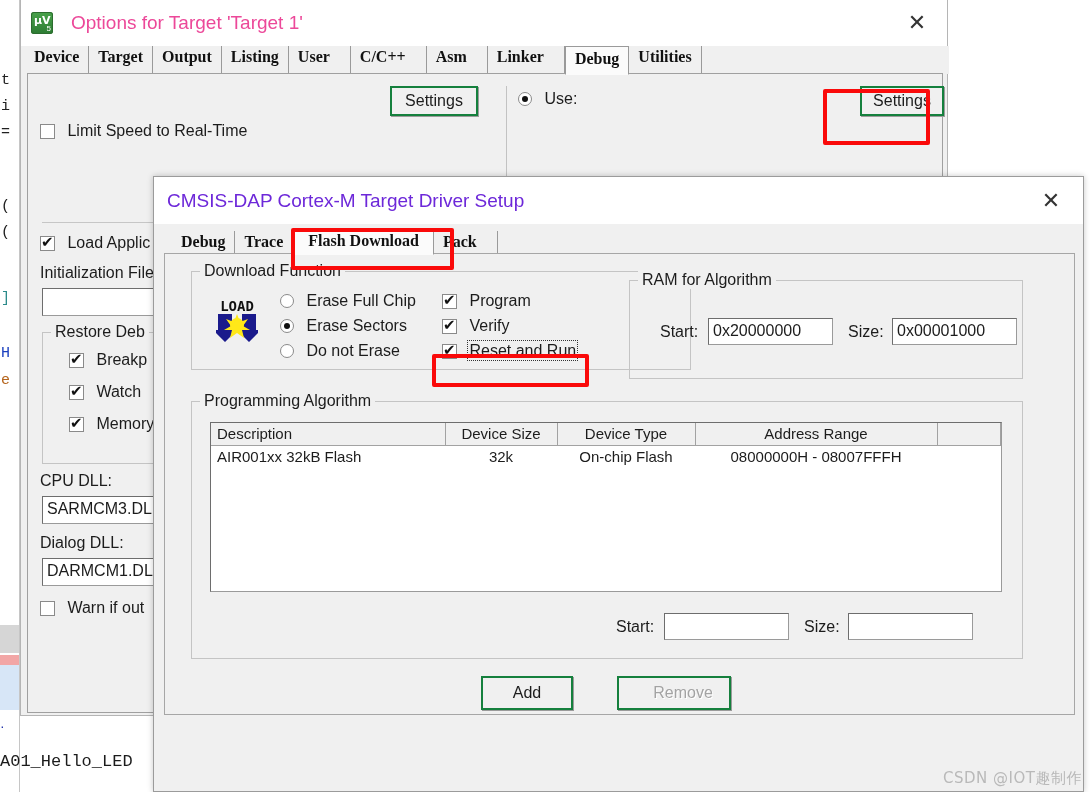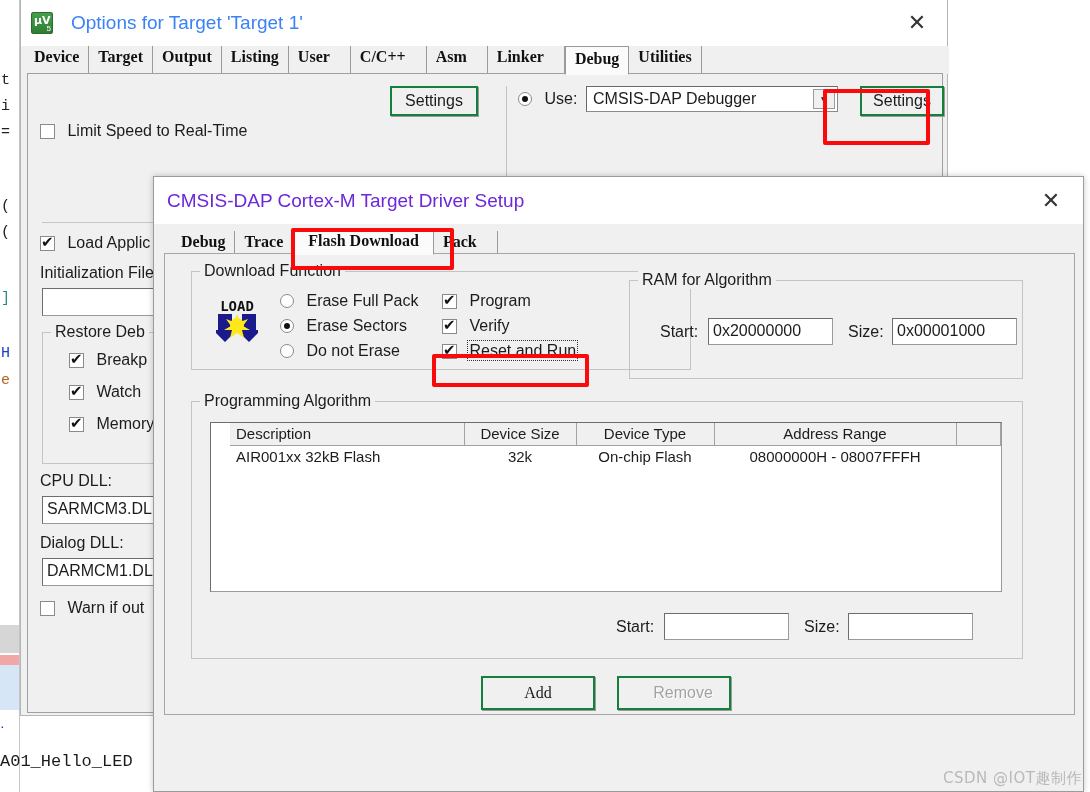--- a/index.html
+++ b/index.html
@@ -44,21 +44,21 @@
     background: linear-gradient(#49a24b, #2d7b33);
     position: relative; flex: 0 0 auto; margin-right: 18px;
     box-shadow: inset 0 0 0 1px #2c6d2f;
   }
   .keil-icon .g {
     position: absolute; inset: 3px; color: #ffffff; font-size: 11px; line-height: 11px;
     font-family: "DejaVu Sans", sans-serif; font-weight: bold; text-align: center;
   }
   .keil-icon .g2 { position: absolute; right: 2px; bottom: 1px; color:#ffffff; font-size: 8px; }
   .opt-title-text {
-    font-size: 19px; color: #3b82f6; font-family: "Liberation Sans", sans-serif;
+    font-size: 19px; color: #ec4899; font-family: "Liberation Sans", sans-serif;
   }
   .opt-close {
     position: absolute; right: 8px; top: 4px; width: 44px; height: 36px;
     display: flex; align-items: center; justify-content: center;
     font-size: 22px; color: #333; font-family: "DejaVu Sans", sans-serif;
   }
 
   
   .tabstrip {
     position: absolute; left: 0; top: 46px; width: 928px; height: 28px;
@@ -252,24 +252,20 @@
         <span class="cbx"></span>
         <span class="lbl" style="margin-left:8px;">Limit Speed to Real-Time</span>
       </div>
 
       <div class="vsep"></div>
 
       <div style="position:absolute;left:490px;top:16px;">
         <span class="radio on"></span>
         <span class="lbl" style="margin-left:8px;">Use:</span>
       </div>
-      <div class="combo" style="position:absolute;left:558px;top:12px;width:252px;">
-        <span class="val">CMSIS-DAP Debugger</span>
-        <span class="arrow">▼</span>
-      </div>
       <div class="btn95" style="position:absolute;left:832px;top:12px;width:84px;">Settings</div>
 
       <div class="hsep"></div>
 
       <div style="position:absolute;left:12px;top:160px;">
         <span class="cbx on"></span>
         <span class="lbl" style="margin-left:8px;">Load Applic</span>
       </div>
       <div class="lbl" style="position:absolute;left:12px;top:190px;">Initialization File</div>
       <div class="field" style="position:absolute;left:14px;top:214px;width:166px;height:28px;"></div>
@@ -326,21 +322,21 @@
           <svg class="arrows" viewBox="0 0 42 29">
             <polygon points="2,0 16,0 16,16 21,16 9,28 -3,16 2,16" fill="#1a1a8c"></polygon>
             <polygon points="26,0 40,0 40,16 45,16 33,28 21,16 26,16" fill="#1a1a8c"></polygon>
             <circle cx="21" cy="11" r="7" fill="#ffe819"></circle>
             <polygon points="21,0 24,8 32,5 27,12 34,16 26,16 28,24 21,19 14,24 16,16 8,16 15,12 10,5 18,8" fill="#ffe819"></polygon>
           </svg>
         </div>
 
         <div style="position:absolute;left:88px;top:20px;">
           <span class="radio"></span>
-          <span class="lbl" style="margin-left:8px;">Erase Full Pack</span>
+          <span class="lbl" style="margin-left:8px;">Erase Full Chip</span>
         </div>
         <div style="position:absolute;left:88px;top:45px;">
           <span class="radio on"></span>
           <span class="lbl" style="margin-left:8px;">Erase Sectors</span>
         </div>
         <div style="position:absolute;left:88px;top:70px;">
           <span class="radio"></span>
           <span class="lbl" style="margin-left:8px;">Do not Erase</span>
         </div>
 
@@ -362,21 +358,21 @@
         <div class="gtitle">RAM for Algorithm</div>
         <span class="lbl" style="position:absolute;left:30px;top:42px;">Start:</span>
         <div class="field" style="position:absolute;left:78px;top:37px;width:125px;height:27px;">0x20000000</div>
         <span class="lbl" style="position:absolute;left:218px;top:42px;">Size:</span>
         <div class="field" style="position:absolute;left:262px;top:37px;width:125px;height:27px;">0x00001000</div>
       </div>
 
       <div class="group" style="left:26px;top:147px;width:832px;height:258px;">
         <div class="gtitle">Programming Algorithm</div>
 
-        <div class="tblwrap" style="left:18px;top:20px;width:792px;height:170px;position:absolute;padding-left:19px;">
+        <div class="tblwrap" style="left:18px;top:20px;width:792px;height:170px;position:absolute;">
           <table class="plist">
             <colgroup>
                 <col style="width:234px">
                 <col style="width:112px">
                 <col style="width:138px">
                 <col style="width:242px">
                 <col>
               </colgroup>
             <thead>
               <tr>
@@ -398,21 +394,21 @@
             </tbody>
           </table>
         </div>
 
         <span class="lbl" style="position:absolute;left:424px;top:216px;">Start:</span>
         <div class="field" style="position:absolute;left:472px;top:211px;width:125px;height:27px;"></div>
         <span class="lbl" style="position:absolute;left:612px;top:216px;">Size:</span>
         <div class="field" style="position:absolute;left:656px;top:211px;width:125px;height:27px;"></div>
       </div>
 
-      <div class="btn95" style="position:absolute;left:316px;top:422px;width:114px;height:34px;padding-top:6px;font-family:Liberation Serif, serif;">Add</div>
+      <div class="btn95" style="position:absolute;left:316px;top:422px;width:92px;height:34px;padding-top:6px;">Add</div>
       <div class="btn95 disabled" style="position:absolute;left:452px;top:422px;width:114px;height:34px;padding-top:6px;padding-left:28px;">Remove</div>
     </div>
 
   </div>
 
   <div class="redbox" style="left:823px;top:89px;width:107px;height:56px;"></div>
   <div class="redbox" style="left:291px;top:228px;width:163px;height:42px;"></div>
   <div class="redbox" style="left:432px;top:354px;width:157px;height:33px;"></div>
 
   <div class="watermark">CSDN @IOT趣制作</div>

